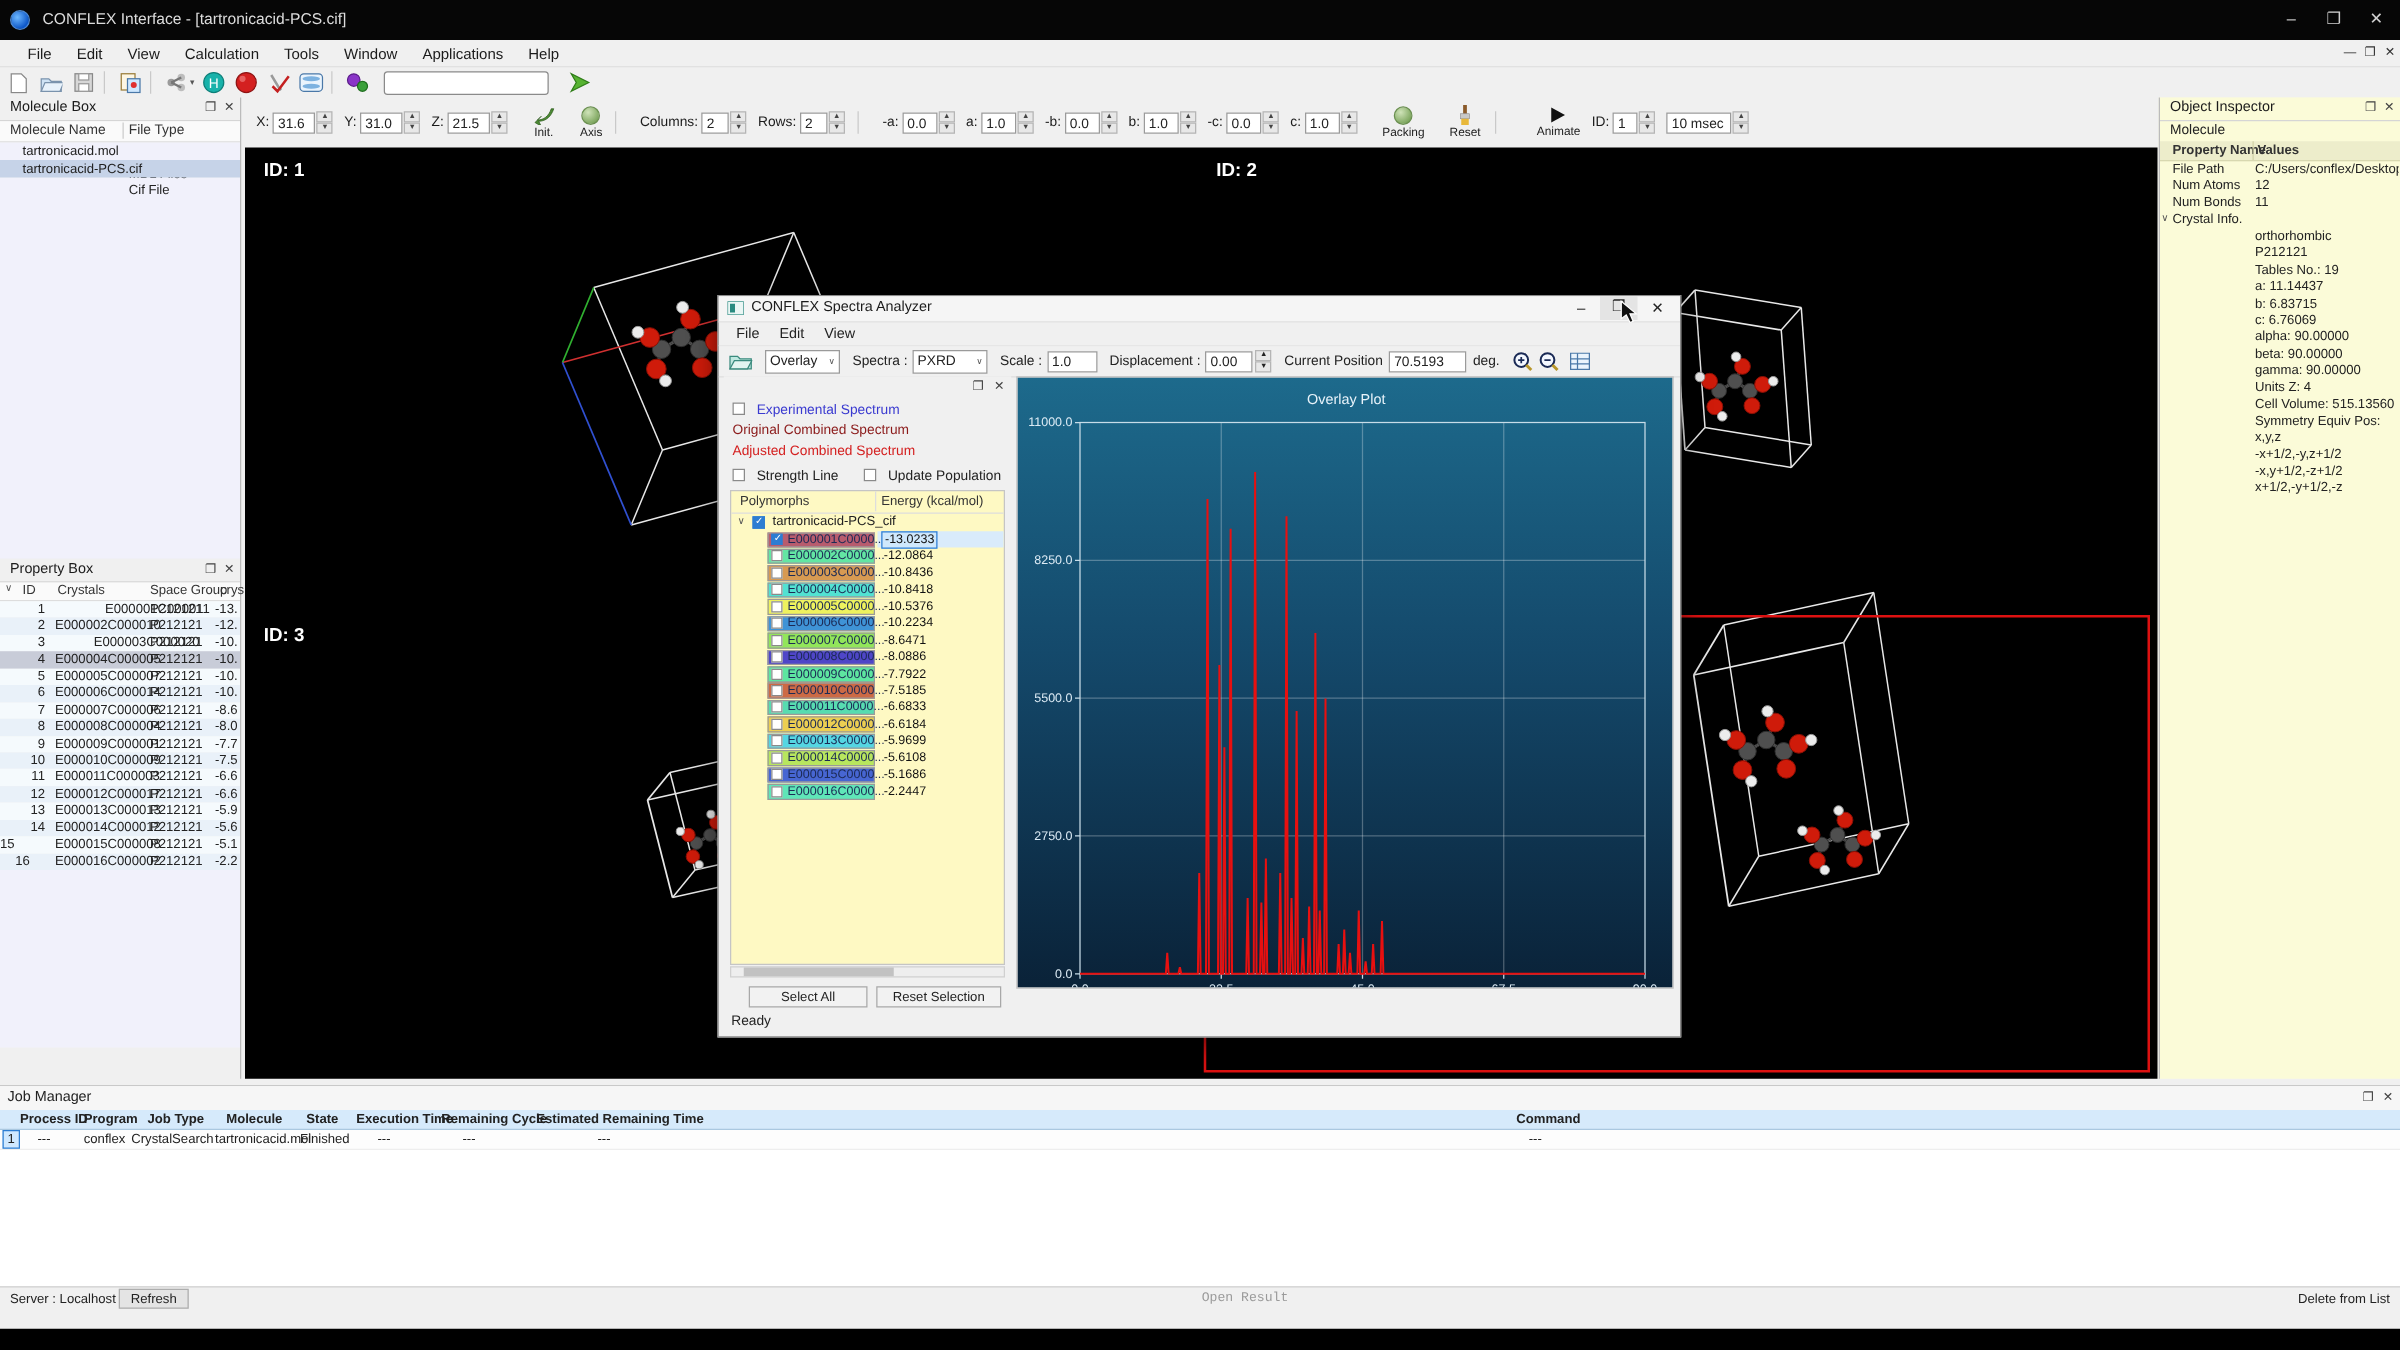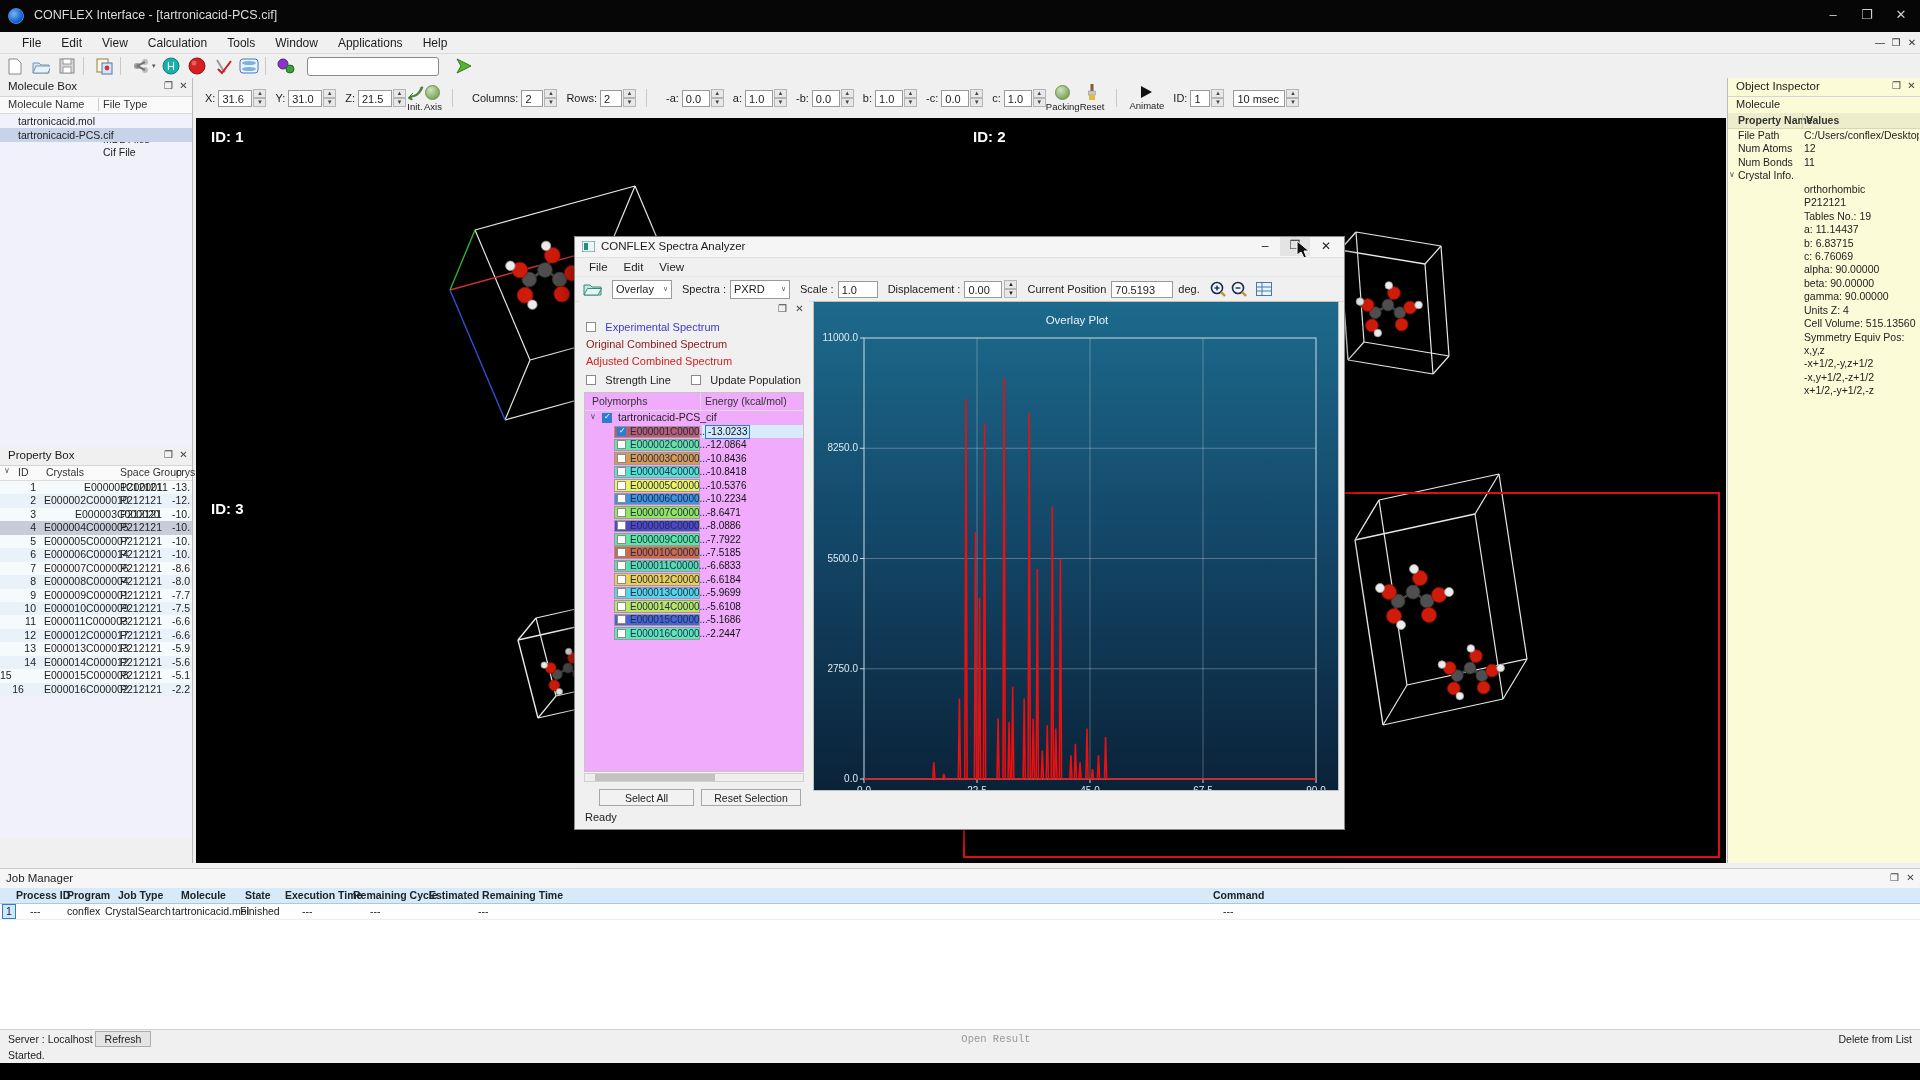--- a/index.html
+++ b/index.html
@@ -23,21 +23,21 @@
   .tsep{width:1px;height:18px;background:#c9c9c9;margin:0 5px;}
   #search-box{width:122px;height:17px;border:1px solid #8a8a8a;border-radius:3px;background:#fff;margin-left:10px;font-size:11px;padding:0 4px;}
   
   #toolbar2{left:196px;top:78px;width:1530px;height:40px;background:#f0f0f0;display:flex;align-items:center;}
   .spin{display:flex;align-items:center;margin-left:9px;}
   .spin .lab{font-size:11px;margin-right:3px;color:#1b1b1b;white-space:nowrap;}
   .spin .val{width:34px;height:17px;background:#fff;border:1px solid #9a9a9a;font-size:11px;line-height:17px;padding-left:3px;box-sizing:border-box;white-space:nowrap;overflow:hidden;}
   .spin .val.wide{width:52px;}
   .spin .arrows{display:flex;flex-direction:column;margin-left:1px;}
   .spin .arrows span{font-size:6px;line-height:6px;color:#444;border:1px solid #b5b5b5;background:#e8e8e8;width:11px;text-align:center;height:7px;}
-  .icon-btn{display:flex;flex-direction:column;align-items:center;margin-left:0;}
+  .icon-btn{display:flex;flex-direction:column;align-items:center;margin-left:20px;}
   .icon-btn .cap{font-size:9.5px;color:#1b1b1b;margin-top:1px;}
   .sphere{width:15px;height:15px;border-radius:50%;background:radial-gradient(circle at 35% 30%,#cfe3b8,#7da65e 75%);border:1px solid #6a8f50;box-sizing:border-box;}
   
   #dock-left{left:0;top:78px;width:193px;height:785px;background:#f0f0f0;border-right:1px solid #bbb;box-sizing:border-box;}
   .dock-title{position:relative;height:18px;background:#f0f0f0;border-bottom:1px solid #d5d5d5;}
   .dock-title .t{position:absolute;left:8px;top:2px;font-size:11.5px;color:#1b1b1b;}
   .dock-ic{position:absolute;top:2px;font-size:10px;color:#444;width:13px;text-align:center;}
   .cols{position:relative;background:#fafafa;border-bottom:1px solid #ddd;font-size:11px;color:#333;}
   .lavender{background:#f1f1fb;}
   .mrow{position:relative;height:14px;font-size:10.5px;}
@@ -70,21 +70,21 @@
   #swin-menu{position:relative;height:18px;display:flex;align-items:center;padding-left:6px;border-bottom:1px solid #e6e6e6;}
   #swin-menu span{padding:0 8px;font-size:11.5px;}
   #swin-tools{position:relative;height:24px;display:flex;align-items:center;border-bottom:1px solid #ddd;font-size:11px;}
   .combo{height:17px;background:#fff;border:1px solid #9a9a9a;display:flex;align-items:center;padding:0 3px;font-size:11px;}
   .combo .cv{font-size:7px;margin-left:5px;color:#555;}
   .tinput{height:17px;background:#fff;border:1px solid #9a9a9a;font-size:11px;line-height:17px;padding:0 3px;box-sizing:border-box;}
   #sdock{position:absolute;left:4px;top:64px;width:230px;height:508px;background:#f0f0f0;}
   .cb{display:inline-block;width:10px;height:10px;border:1px solid #8a8a8a;background:#fff;vertical-align:-1px;box-sizing:border-box;}
   .cb.on{background:#2d7dd2;border-color:#2d7dd2;position:relative;}
   .cb.on:after{content:"✓";position:absolute;left:1px;top:-2px;color:#fff;font-size:8px;}
-  #ptable{position:absolute;left:5px;top:91px;width:220px;height:380px;background:#f0abfc;border:1px solid #c5c5c5;box-sizing:border-box;overflow:hidden;}
+  #ptable{position:absolute;left:5px;top:91px;width:220px;height:380px;background:#fef9c3;border:1px solid #c5c5c5;box-sizing:border-box;overflow:hidden;}
   #ptable-head{position:relative;height:17px;border-bottom:1px solid #ddd;font-size:10.5px;color:#333;}
   .trow{position:relative;height:13.45px;font-size:10px;white-space:nowrap;}
   .trow .swatch{position:absolute;left:29px;top:0.5px;width:86px;height:12.5px;border:1px solid #9a9a9a;box-sizing:border-box;}
   .trow .nm{position:absolute;left:45px;top:0;line-height:13.5px;color:#1c2a55;}
   .trow .en{position:absolute;left:122px;top:0;line-height:13.5px;color:#111;}
   .sbtn{position:absolute;height:17px;background:#f2f2f2;border:1px solid #a8a8a8;font-size:10.5px;text-align:center;line-height:16px;box-sizing:border-box;}
   #plot{position:absolute;left:238px;top:64px;width:526px;height:490px;background:linear-gradient(180deg,#1d6a8c 0%,#14496b 45%,#0a2238 100%);border:1px solid #c0c0c0;box-sizing:border-box;}
   #plot-title{position:absolute;left:0;top:12px;width:526px;text-align:center;color:#e8f3fa;font-size:11.5px;}
   
   #cursor{left:1296px;top:240px;z-index:60;}
@@ -1099,18 +1099,15 @@
 
   <div id="status1" class="abs">
     <span style="position:absolute;left:8px;top:3px;">
       <span>Server : Localhost</span>
       <span style="font-size:7px;color:#555;">∨</span>
     </span>
     <span style="position:absolute;left:95px;top:1px;width:54px;height:14px;border:1px solid #adadad;background:#e4e4e4;text-align:center;line-height:14px;">Refresh</span>
     <span style="position:absolute;left:936px;top:3px;width:120px;text-align:center;color:#9a9a9a;font-family:Liberation Mono, monospace;">Open Result</span>
     <span style="position:absolute;right:8px;top:3px;">Delete from List</span>
   </div>
-  <div id="status2" class="abs">
-    <span style="position:absolute;left:8px;top:2px;">Started.</span>
-  </div>
   <div id="strip" class="abs"></div>
 
 </div>
 
 </body></html>

